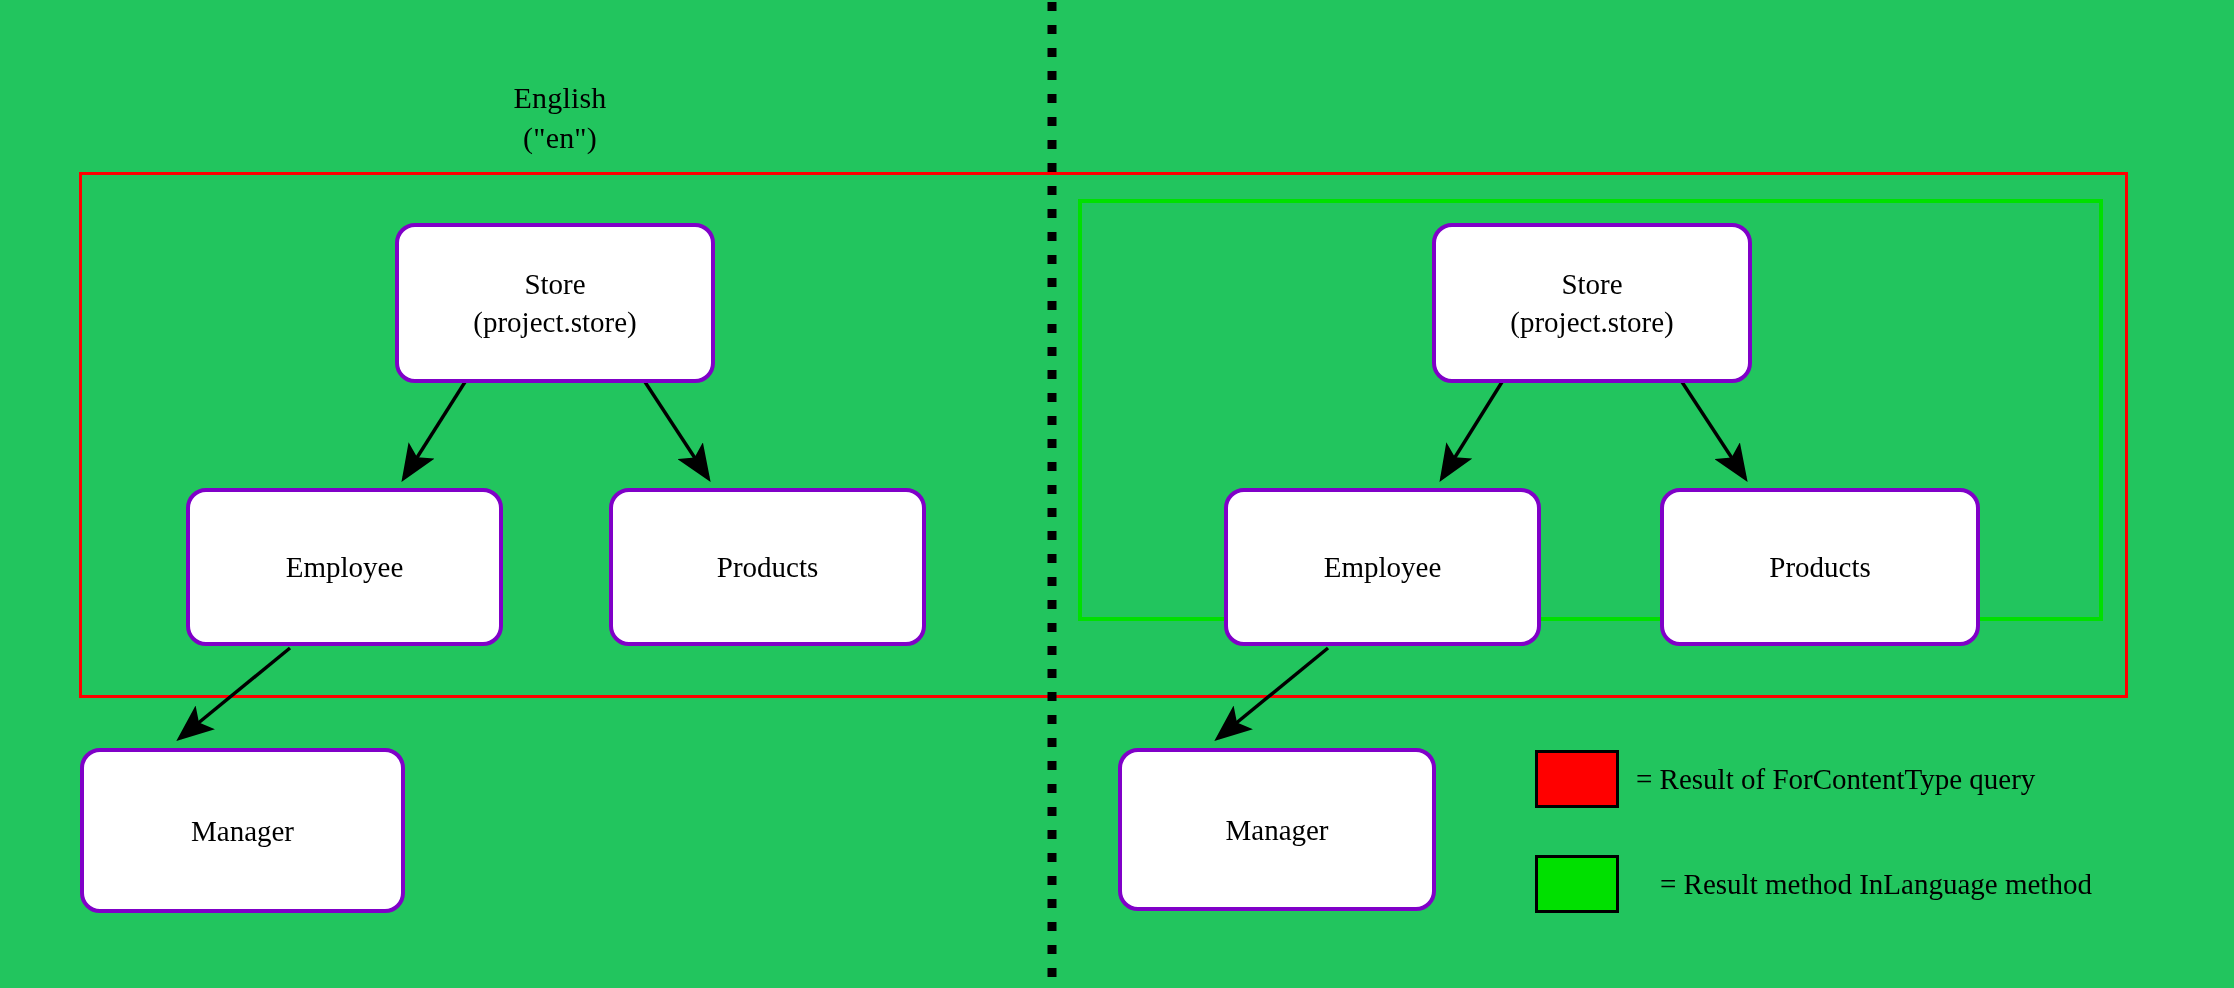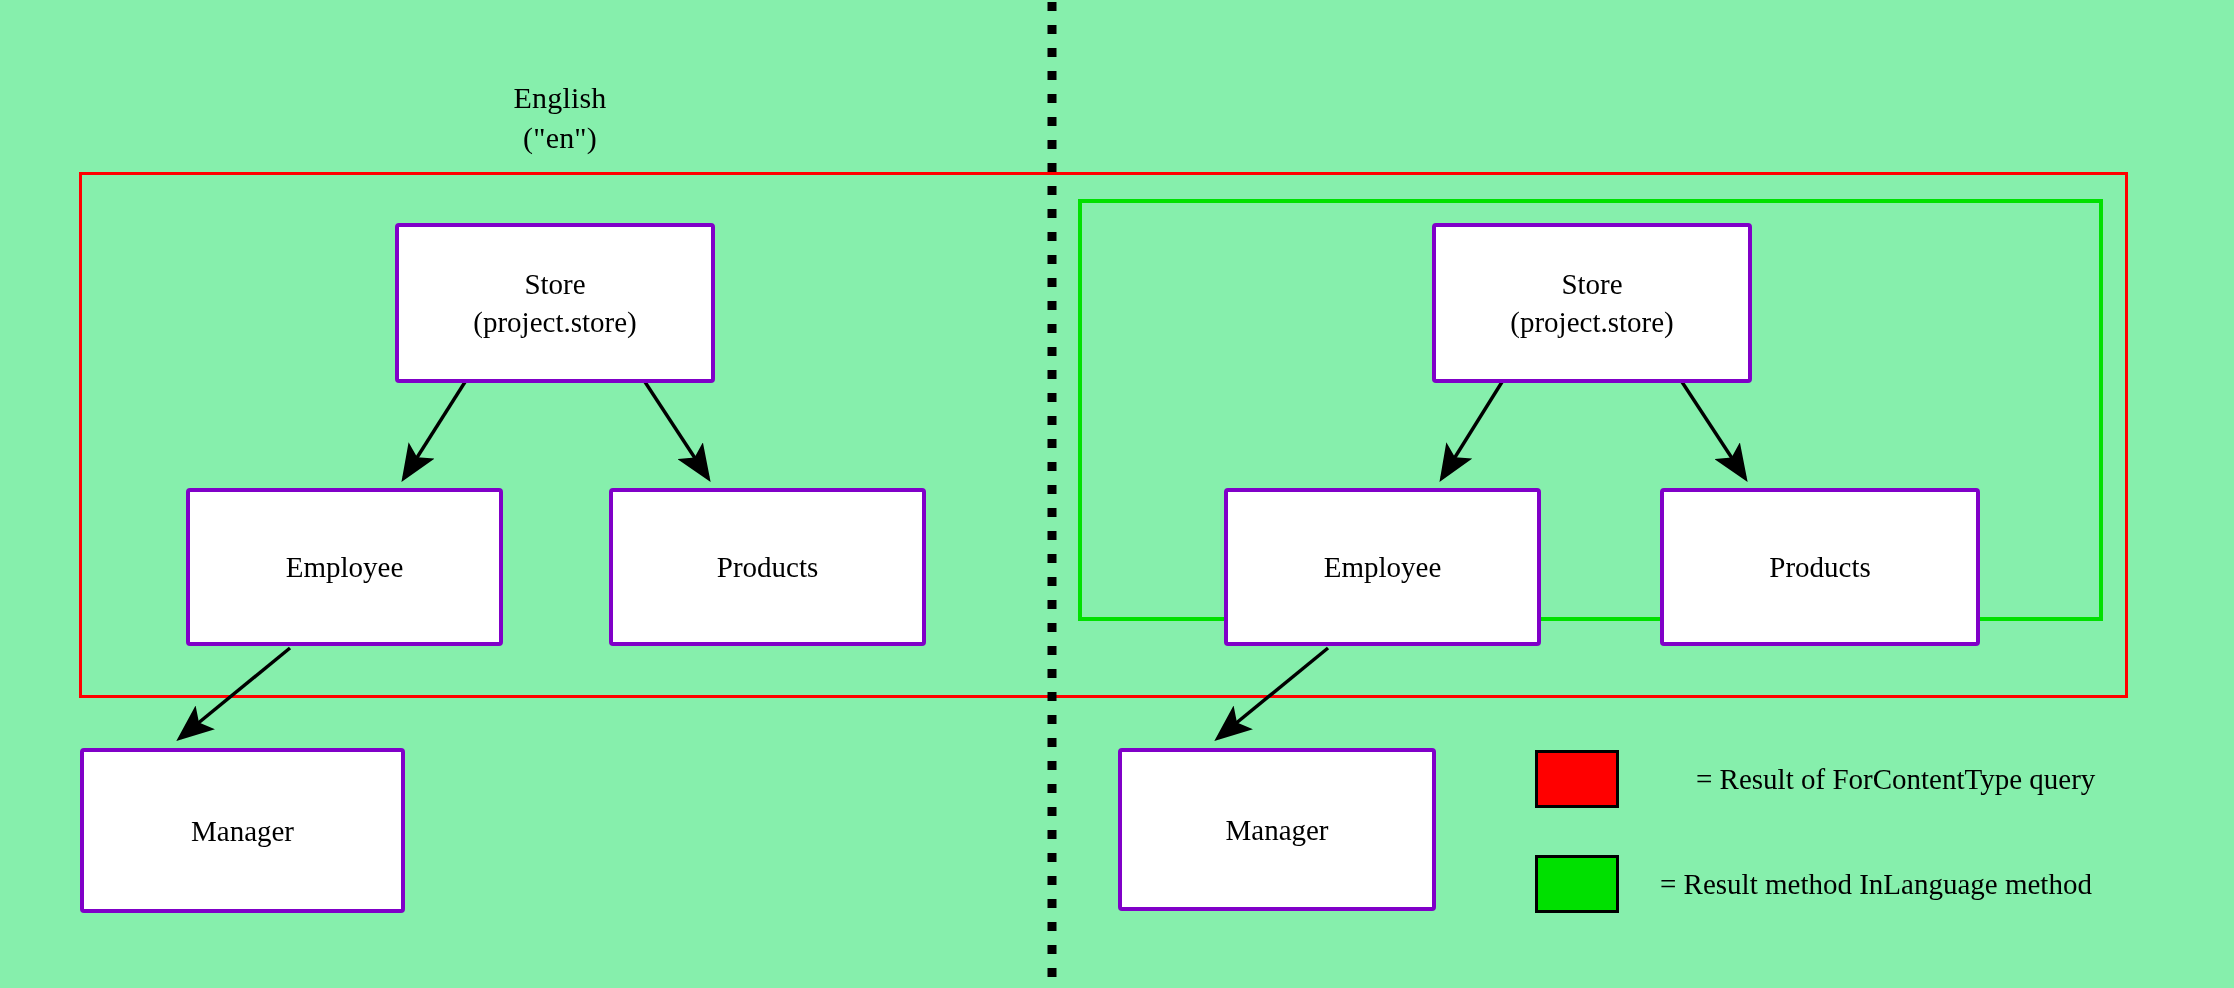--- a/index.html
+++ b/index.html
@@ -8,21 +8,21 @@
     background: #ffffff;
   }
   body {
     font-family: "Liberation Serif", serif;
     color: #000000;
   }
   #canvas {
     position: relative;
     width: 2234px;
     height: 988px;
-    background: #86efac;
+    background: #22c55e;
     overflow: hidden;
   }
 
   
   .col-heading {
     position: absolute;
     text-align: center;
     font-size: 30px;
     line-height: 40px;
     color: #000000;
@@ -43,21 +43,21 @@
   .divider {
     position: absolute;
     box-sizing: border-box;
   }
 
   
   .node {
     position: absolute;
     box-sizing: border-box;
     border: 4px solid #8000c8;
-    border-radius: 4px;
+    border-radius: 20px;
     background: #ffffff;
     display: flex;
     align-items: center;
     justify-content: center;
     text-align: center;
     font-size: 29px;
     line-height: 38px;
     color: #000000;
     white-space: pre-line;
   }
@@ -135,18 +135,18 @@
   <div class="node" style="left:1432px; top:223px; width:320px; height:160px;">Store
 (project.store)</div>
 
   <div class="node" style="left:1224px; top:488px; width:317px; height:158px;">Employee</div>
 
   <div class="node" style="left:1660px; top:488px; width:320px; height:158px;">Products</div>
 
   <div class="node" style="left:1118px; top:748px; width:318px; height:163px;">Manager</div>
 
   <div class="legend-swatch" style="left:1535px; top:750px; width:84px; height:58px; background:#ff0000;"></div>
-  <div class="legend-label" style="left:1696px; top:762px;text-align:center;">= Result of ForContentType query</div>
+  <div class="legend-label" style="left:1636px; top:762px;text-align:center;">= Result of ForContentType query</div>
 
   <div class="legend-swatch" style="left:1535px; top:855px; width:84px; height:58px; background:#00e000;"></div>
   <div class="legend-label" style="left:1660px; top:867px;">= Result method InLanguage method</div>
 
 </div>
 
 </body></html>

